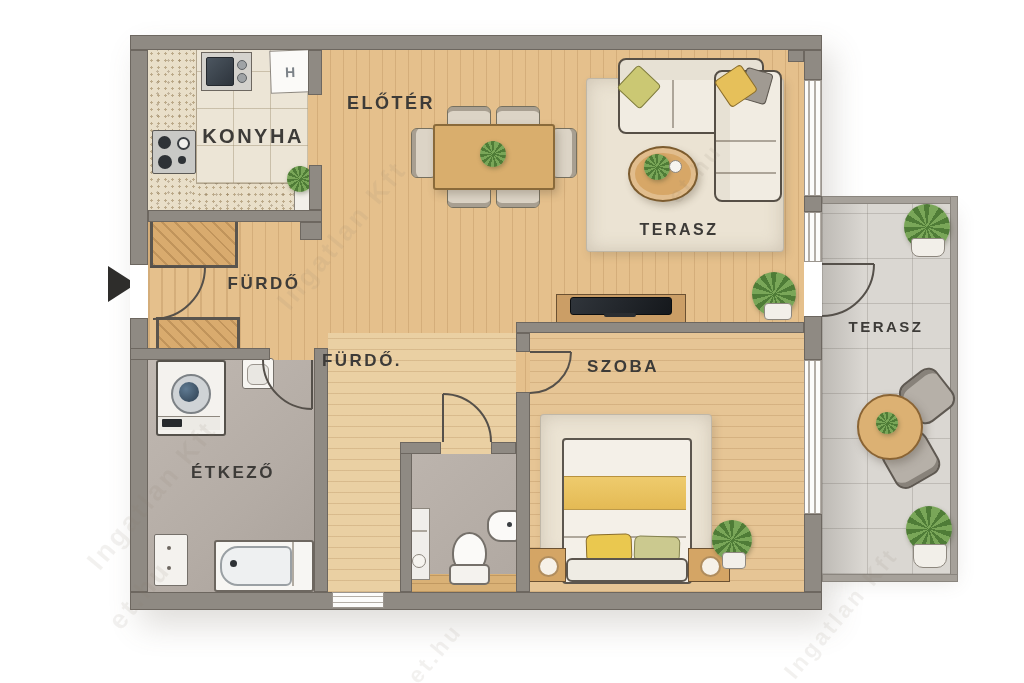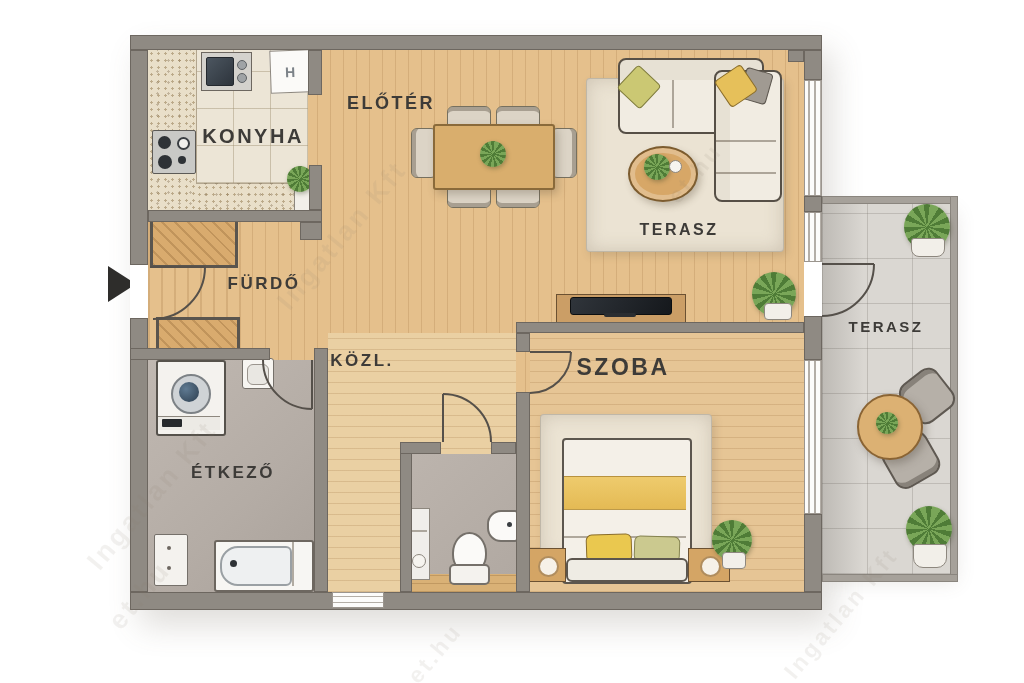--- a/index.html
+++ b/index.html
@@ -211,22 +211,22 @@
         <path d="M571,352 A41,41 0 0 1 530,393"></path>
       <path d="M822,264 H874"></path>
         <path d="M874,264 A52,52 0 0 1 822,316"></path>
     </g>
   </svg>
 
   <div class="label" style="left:253px;top:136px;font-size:20px;">KONYHA</div>
   <div class="label" style="left:391px;top:103px;font-size:18px;">ELŐTÉR</div>
   <div class="label" style="left:679px;top:230px;font-size:16px;">TERASZ</div>
   <div class="label" style="left:264px;top:284px;font-size:17px;">FÜRDŐ</div>
-  <div class="label" style="left:362px;top:361px;font-size:17px;">KÖZL.</div>
-  <div class="label" style="left:623px;top:367px;font-size:23px;">SZOBA</div>
+  <div class="label" style="left:362px;top:361px;font-size:17px;">FÜRDŐ.</div>
+  <div class="label" style="left:623px;top:367px;font-size:17px;">SZOBA</div>
   <div class="label" style="left:233px;top:473px;font-size:17px;">ÉTKEZŐ</div>
   <div class="label" style="left:886px;top:326px;font-size:15px;">TERASZ</div>
 
   <div class="wm" style="left:60px;top:480px;">Ingatlan Kft</div>
   <div class="wm" style="left:100px;top:580px;">et.hu</div>
   <div class="wm" style="left:250px;top:220px;">Ingatlan Kft</div>
   <div class="wm" style="left:660px;top:160px;font-size:23px;">et.hu</div>
   <div class="wm" style="left:400px;top:640px;font-size:23px;">et.hu</div>
   <div class="wm" style="left:760px;top:600px;font-size:23px;">Ingatlan Kft</div>
 

